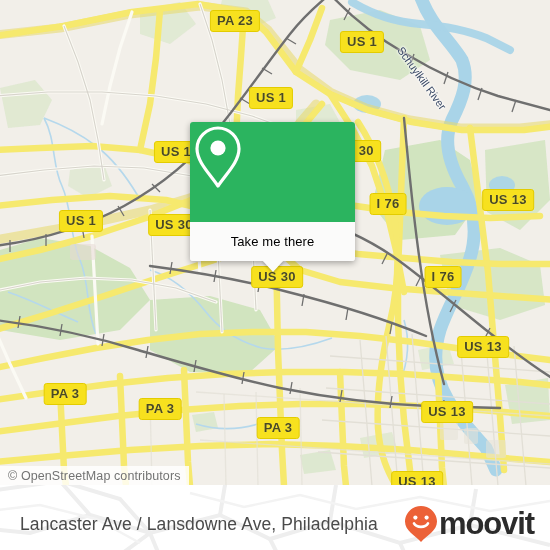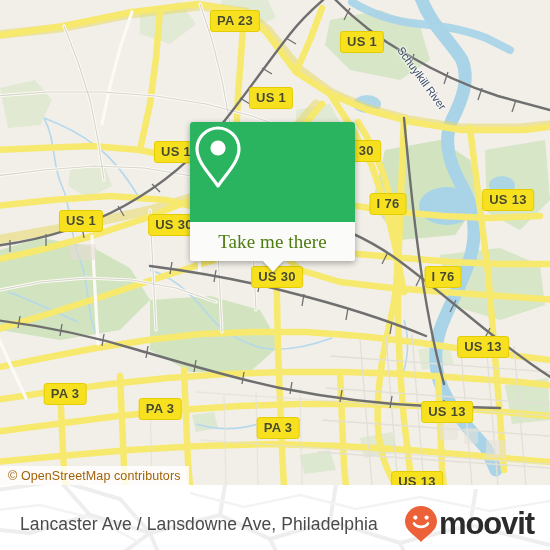--- a/index.html
+++ b/index.html
@@ -11,21 +11,21 @@
   #root{position:relative;width:550px;height:550px;overflow:hidden;background:#fff;}
 
   
   #map{position:absolute;left:0;top:0;width:550px;height:485px;overflow:hidden;background:#f2efe9;}
   #map svg{position:absolute;left:0;top:0;}
 
   
   .osm-attr{
     position:absolute;left:0;top:466px;
     background:rgba(255,255,255,0.82);
-    font-size:12.5px;color:#a16207;
+    font-size:12.5px;color:#737373;
     padding:3px 8px 4px 8px;
     letter-spacing:.1px;
     white-space:nowrap;
     text-align:right;
   }
 
   
   .shield{
     position:absolute;
     background:#f7e11e;
@@ -61,22 +61,22 @@
   .callout-top{
     background:#2bb45f;height:100px;border-radius:3px 3px 0 0;
     display:flex;align-items:center;justify-content:center;
   }
   .callout-bottom{
     background:#fbfbfa;height:39px;border-radius:0 0 3px 3px;
     display:flex;align-items:center;justify-content:center;
     position:relative;
   }
   .callout-label{
-    font-size:19px;color:#4d7c0f;letter-spacing:.1px;
-    font-family:Liberation Serif, serif;
+    font-size:13px;color:#000000;letter-spacing:.1px;
+    font-family:Liberation Sans, sans-serif;
   }
   .callout-tail{
     position:absolute;left:50%;bottom:-11px;margin-left:-11px;
     width:0;height:0;
     border-left:11px solid transparent;
     border-right:11px solid transparent;
     border-top:12px solid #fbfbfa;
     filter:drop-shadow(0 2px 1px rgba(0,0,0,.2));
   }
   .pin-svg{display:block;}

